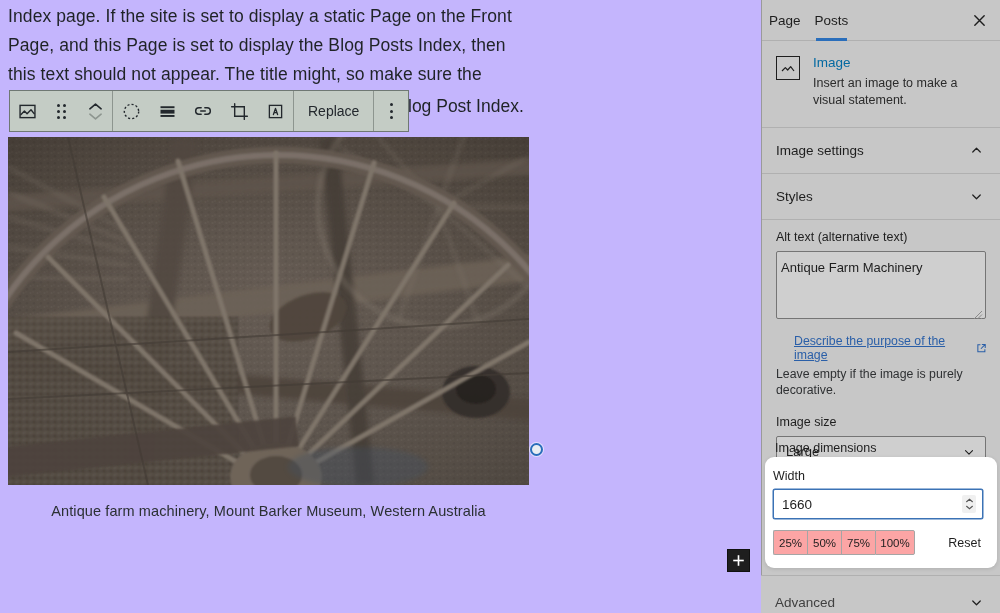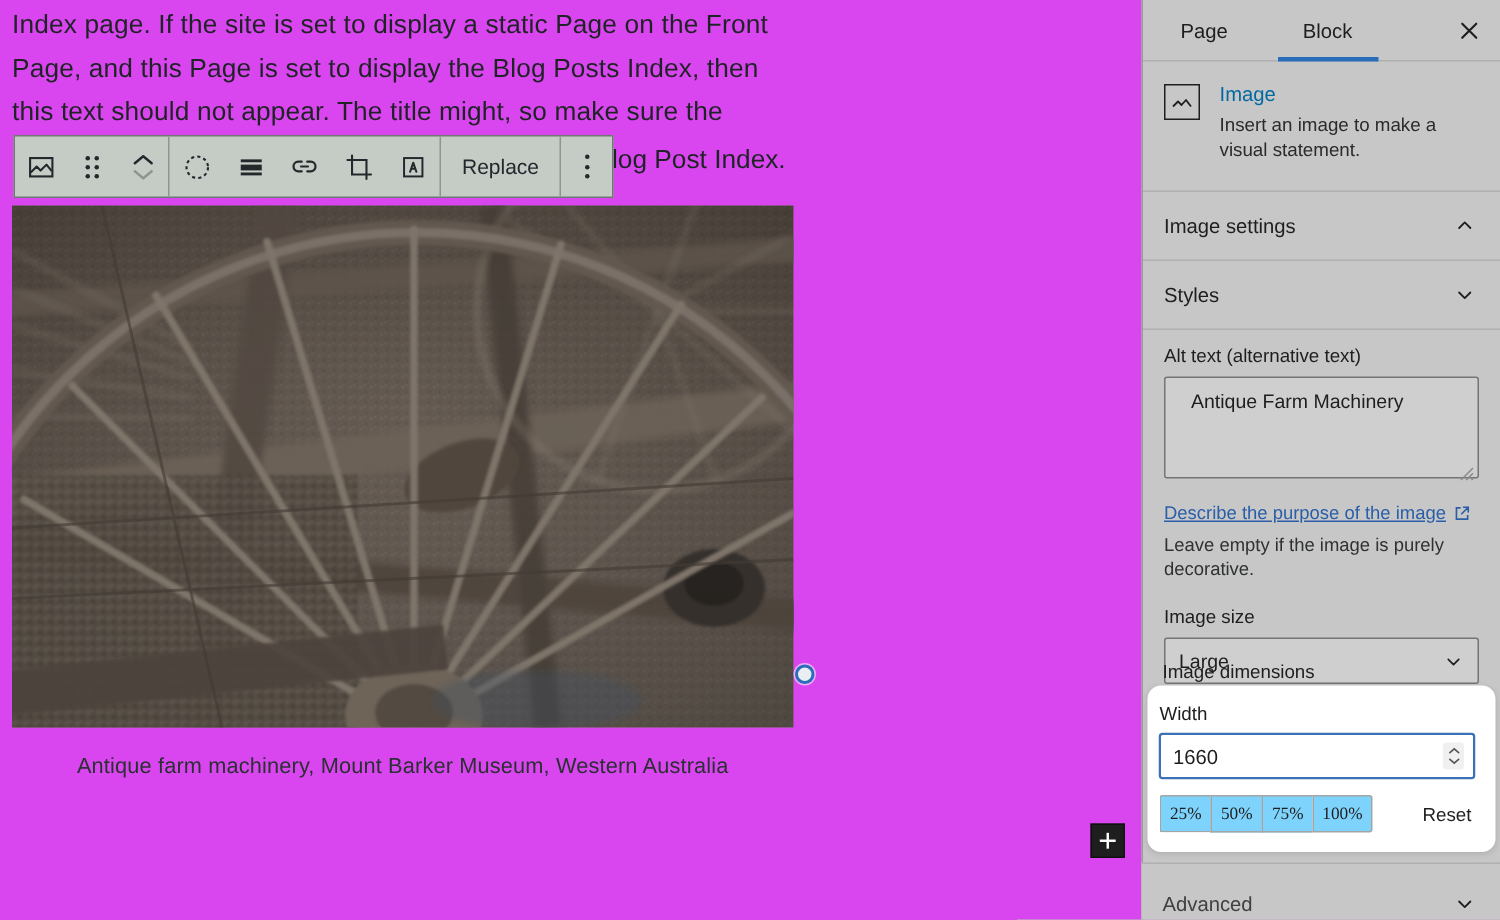--- a/index.html
+++ b/index.html
@@ -8,21 +8,21 @@
     overflow: hidden;
     font-family: "Liberation Sans", sans-serif;
     background: #b2bdb4;
   }
   #app { position: relative; width: 1000px; height: 613px; display: flex; }
 
   
   .canvas {
     position: relative;
     width: 761px; height: 613px;
-    background: #d946ef;
+    background: #c4b5fd;
     overflow: hidden;
   }
   .para {
     position: absolute;
     left: 8px; top: 2px; width: 530px;
     font-size: 17.5px;
     line-height: 28.8px;
     color: #1f2326;
     letter-spacing: .1px;
   }
@@ -109,21 +109,21 @@
     overflow: hidden;
   }
   .tabs {
     height: 41px;
     display: flex; align-items: stretch;
     position: relative;
     border-bottom: 1px solid #b0b0b0;
     flex: none;
   }
   .tab {
-    padding: 0 25px;
+    padding: 0 7px;
     display: flex; align-items: center;
     font-size: 13.5px; color: #1e1e1e;
     cursor: pointer;
     position: relative;
     background: transparent; border: none;
     font-family: "Liberation Sans", sans-serif;
   }
   .tab.active::after {
     content: "";
     position: absolute; left: 8px; right: 8px; bottom: -1px;
@@ -164,36 +164,37 @@
     border-left: none; border-right: none; border-top: none;
   }
   .panel-body { padding: 10px 14px 0 14px; }
 
   .field-label { font-size: 12.5px; color: #1e1e1e; margin-bottom: 7px; }
   .alt-textarea {
     width: 100%; height: 68px;
     background: #cfcfcf;
     border: 1px solid #757575;
     border-radius: 2px;
-    padding: 8px 17px;
+    padding: 8px 4px;
     font-size: 13px; color: #1e1e1e;
     font-family: "Liberation Sans", sans-serif;
     resize: none;
     position: relative;
   }
   .resize-grip { position: absolute; right: 3px; bottom: 3px; }
   .alt-wrap { position: relative; }
 
   .help-link {
     display: inline-flex; align-items: center; gap: 5px;
     margin-top: 11px;
     font-size: 12.3px;
     color: #2a5fa8;
     text-decoration: underline;
     cursor: pointer;
+    margin-left: 18px;
   }
   .help-text {
     margin-top: 4px;
     font-size: 12.3px; color: #2f3133; line-height: 16px;
   }
 
   .select-box {
     width: 100%; height: 31px;
     background: #cfcfcf;
     border: 1px solid #757575;
@@ -236,25 +237,25 @@
     display: flex; flex-direction: column; align-items: center; justify-content: center;
     background: #f0f0f0; border-radius: 2px; gap: 2px;
     cursor: pointer;
   }
   .pct-row { display: flex; align-items: center; justify-content: space-between; margin-top: 11px; }
   .pct-group { display: flex; }
   .pct-btn {
     min-width: 34px; height: 25px;
     border: 1px solid #a5a5a5;
     border-right: none;
-    background: #7dd3fc;
+    background: #fca5a5;
     font-size: 11.5px; color: #1e1e1e;
     display: flex; align-items: center; justify-content: center;
     cursor: pointer;
-    font-family: Liberation Serif, serif;
+    font-family: Liberation Sans, sans-serif;
   }
   .pct-btn:first-child { border-radius: 2px 0 0 2px; }
   .pct-btn:last-child { border-right: 1px solid #a5a5a5; border-radius: 0 2px 2px 0; min-width: 40px;}
   .reset-btn {
     font-size: 12.5px; color: #1e1e1e;
     background: transparent; border: none; cursor: pointer;
     padding-right: 2px;
     font-family: "Liberation Sans", sans-serif;
   }
   .dims-title-abs {
@@ -481,21 +482,21 @@
         <rect x="7" y="1.5" width="2" height="13" fill="#fff"></rect>
         <rect x="1.5" y="7" width="13" height="2" fill="#fff"></rect>
       </svg>
     </div>
   </div>
 
   <div class="sidebar">
 
     <div class="tabs">
       <button class="tab">Page</button>
-      <button class="tab active">Block</button>
+      <button class="tab active">Posts</button>
       <button class="tab-close">
         <svg width="15" height="15" viewBox="0 0 16 16" stroke="#1e1e1e" stroke-width="1.5" stroke-linecap="round">
           <path d="M3 3l10 10M13 3L3 13"></path>
         </svg>
       </button>
     </div>
 
     <div class="blockcard">
       <div class="blockcard-icon">
         <svg width="16" height="16" viewBox="0 0 24 24" fill="none" stroke="#1e1e1e" stroke-width="1.8">

